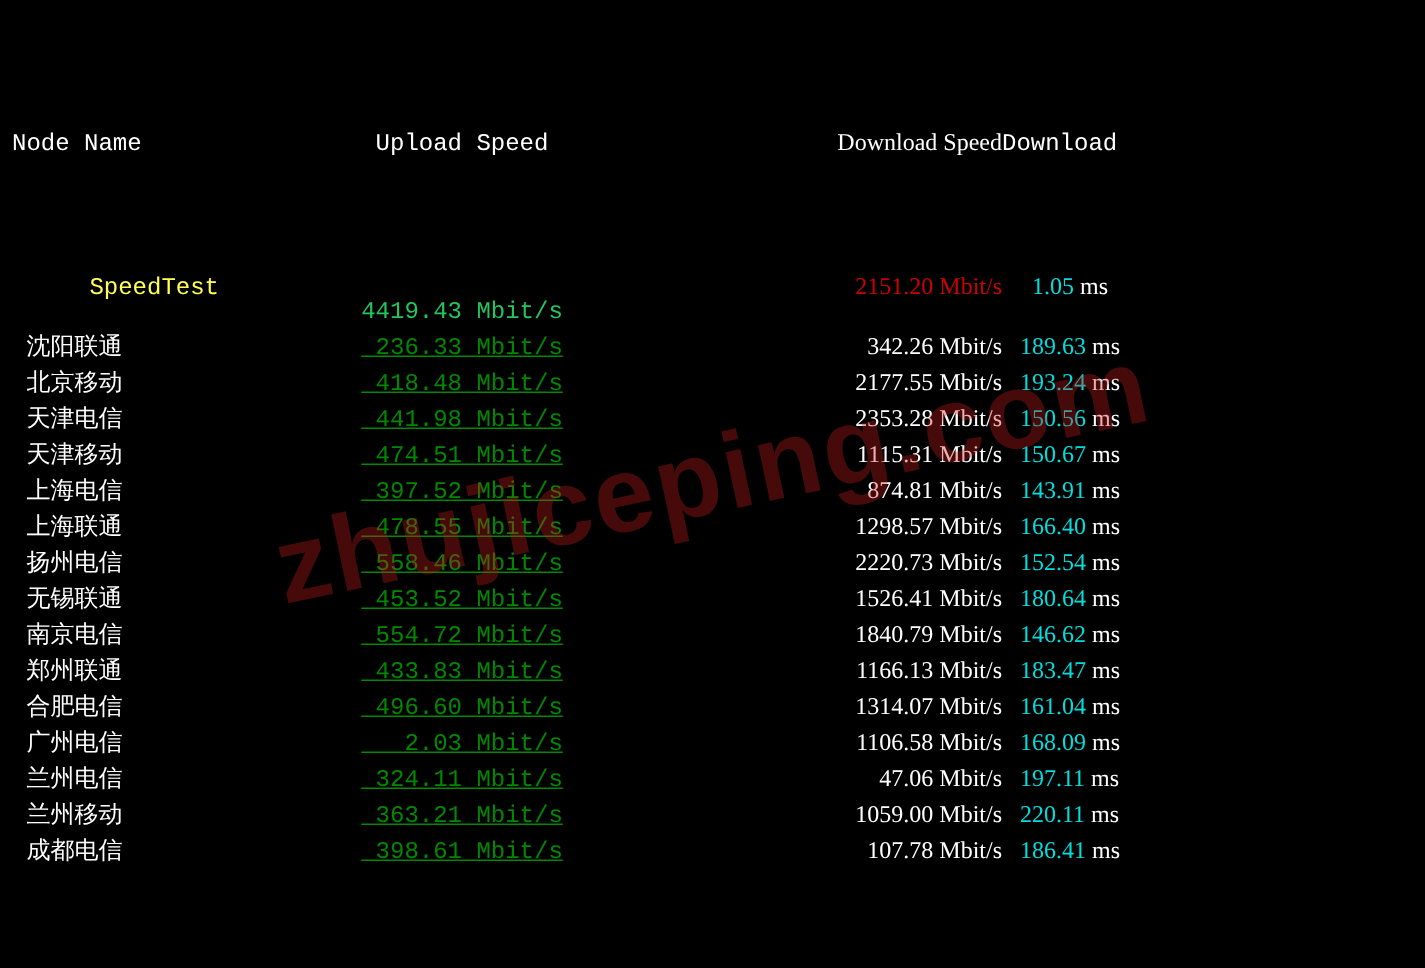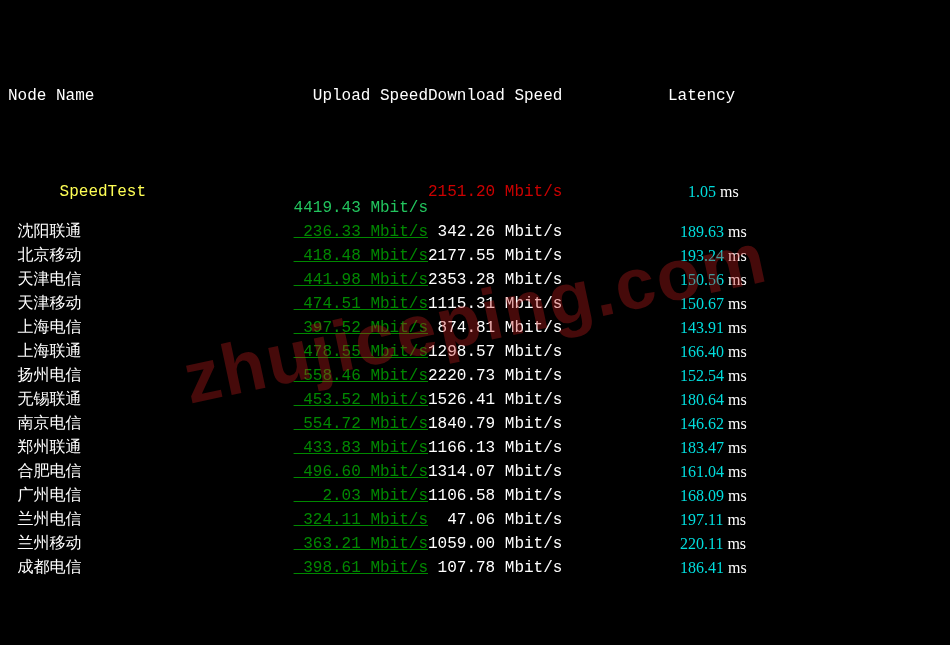--- a/index.html
+++ b/index.html
@@ -25,26 +25,27 @@
     .header-row, .data-row, .footer-row {
       display: flex;
     }
     .col-node {
       width: 180px;
       flex-shrink: 0;
     }
     .col-upload {
       width: 240px;
       flex-shrink: 0;
-      text-align: right;
+      text-align: center;
     }
     .col-download {
       width: 240px;
       flex-shrink: 0;
-      text-align: left;
+      text-align: right;
+      font-family: Liberation Serif, serif;
     }
     .col-latency {
       width: 180px;
       flex-shrink: 0;
       text-align: left;
     }
     .white { color: #fff; }
     .yellow { color: #ffff55; text-align: center; }
     .green { color: #22c55e; margin-top: 16px; }
     .darkgreen { color: #008800; text-decoration: underline; }
@@ -73,21 +74,21 @@
   </style>
 </head>
 <body>
 
 <div class="terminal">
 
   <div class="header-row">
     <span class="col-node white">Node Name</span>
     <span class="col-upload white">Upload Speed</span>
     <span class="col-download white">Download Speed</span>
-    <span class="col-latency white">Latency</span>
+    <span class="col-latency white">Download</span>
   </div>
 
   <div id="rows-container"><div class="data-row"><span class="col-node yellow"> SpeedTest</span><span class="col-upload green">4419.43 Mbit/s</span><span class="col-download red">2151.20 Mbit/s</span><span class="col-latency cyan"><span class="cyan">     1.05 </span><span class="white">ms</span></span></div><div class="data-row"><span class="col-node white"> 沈阳联通</span><span class="col-upload darkgreen"> 236.33 Mbit/s</span><span class="col-download darkred"> 342.26 Mbit/s</span><span class="col-latency cyan"><span class="cyan">   189.63 </span><span class="white">ms</span></span></div><div class="data-row"><span class="col-node white"> 北京移动</span><span class="col-upload darkgreen"> 418.48 Mbit/s</span><span class="col-download darkred">2177.55 Mbit/s</span><span class="col-latency cyan"><span class="cyan">   193.24 </span><span class="white">ms</span></span></div><div class="data-row"><span class="col-node white"> 天津电信</span><span class="col-upload darkgreen"> 441.98 Mbit/s</span><span class="col-download darkred">2353.28 Mbit/s</span><span class="col-latency cyan"><span class="cyan">   150.56 </span><span class="white">ms</span></span></div><div class="data-row"><span class="col-node white"> 天津移动</span><span class="col-upload darkgreen"> 474.51 Mbit/s</span><span class="col-download darkred">1115.31 Mbit/s</span><span class="col-latency cyan"><span class="cyan">   150.67 </span><span class="white">ms</span></span></div><div class="data-row"><span class="col-node white"> 上海电信</span><span class="col-upload darkgreen"> 397.52 Mbit/s</span><span class="col-download darkred"> 874.81 Mbit/s</span><span class="col-latency cyan"><span class="cyan">   143.91 </span><span class="white">ms</span></span></div><div class="data-row"><span class="col-node white"> 上海联通</span><span class="col-upload darkgreen"> 478.55 Mbit/s</span><span class="col-download darkred">1298.57 Mbit/s</span><span class="col-latency cyan"><span class="cyan">   166.40 </span><span class="white">ms</span></span></div><div class="data-row"><span class="col-node white"> 扬州电信</span><span class="col-upload darkgreen"> 558.46 Mbit/s</span><span class="col-download darkred">2220.73 Mbit/s</span><span class="col-latency cyan"><span class="cyan">   152.54 </span><span class="white">ms</span></span></div><div class="data-row"><span class="col-node white"> 无锡联通</span><span class="col-upload darkgreen"> 453.52 Mbit/s</span><span class="col-download darkred">1526.41 Mbit/s</span><span class="col-latency cyan"><span class="cyan">   180.64 </span><span class="white">ms</span></span></div><div class="data-row"><span class="col-node white"> 南京电信</span><span class="col-upload darkgreen"> 554.72 Mbit/s</span><span class="col-download darkred">1840.79 Mbit/s</span><span class="col-latency cyan"><span class="cyan">   146.62 </span><span class="white">ms</span></span></div><div class="data-row"><span class="col-node white"> 郑州联通</span><span class="col-upload darkgreen"> 433.83 Mbit/s</span><span class="col-download darkred">1166.13 Mbit/s</span><span class="col-latency cyan"><span class="cyan">   183.47 </span><span class="white">ms</span></span></div><div class="data-row"><span class="col-node white"> 合肥电信</span><span class="col-upload darkgreen"> 496.60 Mbit/s</span><span class="col-download darkred">1314.07 Mbit/s</span><span class="col-latency cyan"><span class="cyan">   161.04 </span><span class="white">ms</span></span></div><div class="data-row"><span class="col-node white"> 广州电信</span><span class="col-upload darkgreen">   2.03 Mbit/s</span><span class="col-download darkred">1106.58 Mbit/s</span><span class="col-latency cyan"><span class="cyan">   168.09 </span><span class="white">ms</span></span></div><div class="data-row"><span class="col-node white"> 兰州电信</span><span class="col-upload darkgreen"> 324.11 Mbit/s</span><span class="col-download darkred">  47.06 Mbit/s</span><span class="col-latency cyan"><span class="cyan">   197.11 </span><span class="white">ms</span></span></div><div class="data-row"><span class="col-node white"> 兰州移动</span><span class="col-upload darkgreen"> 363.21 Mbit/s</span><span class="col-download darkred">1059.00 Mbit/s</span><span class="col-latency cyan"><span class="cyan">   220.11 </span><span class="white">ms</span></span></div><div class="data-row"><span class="col-node white"> 成都电信</span><span class="col-upload darkgreen"> 398.61 Mbit/s</span><span class="col-download darkred"> 107.78 Mbit/s</span><span class="col-latency cyan"><span class="cyan">   186.41 </span><span class="white">ms</span></span></div></div>
 
   <div class="divider">----------------------------------------------------------------------------------------</div>
 
   
   
   
 

